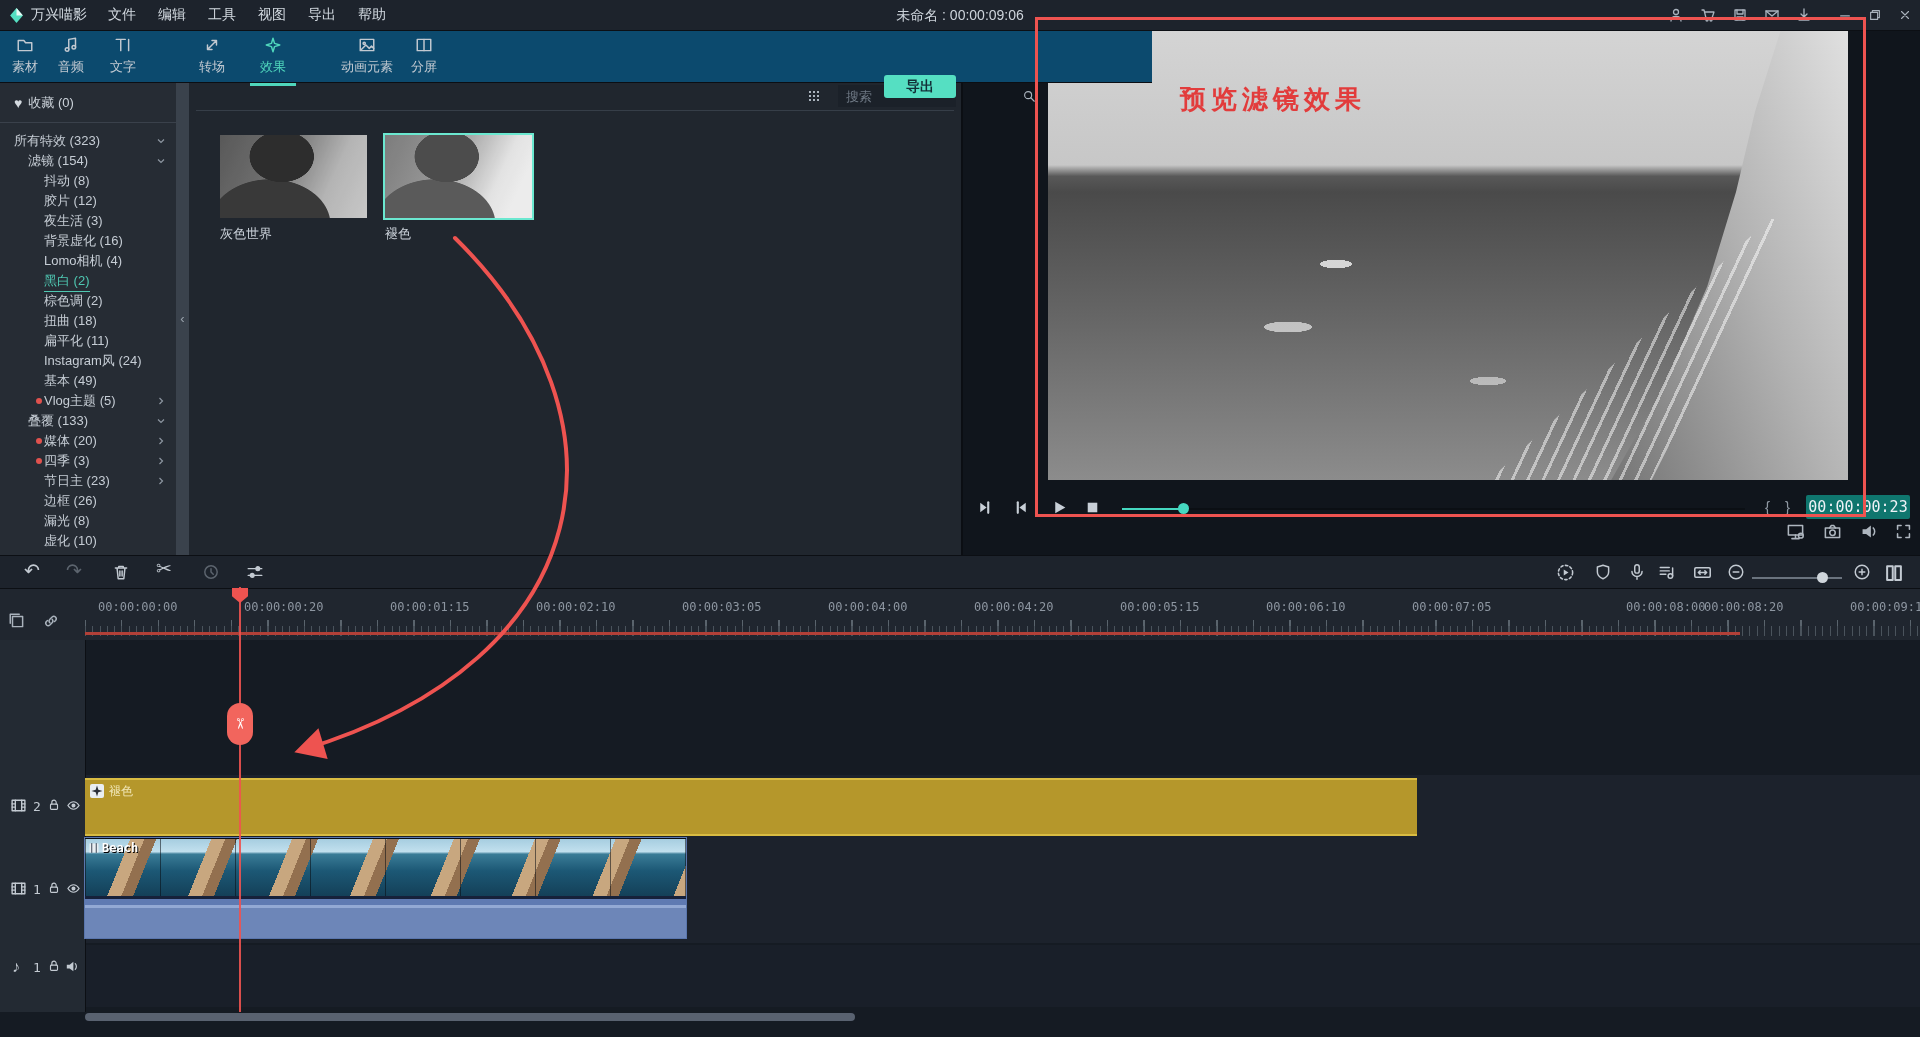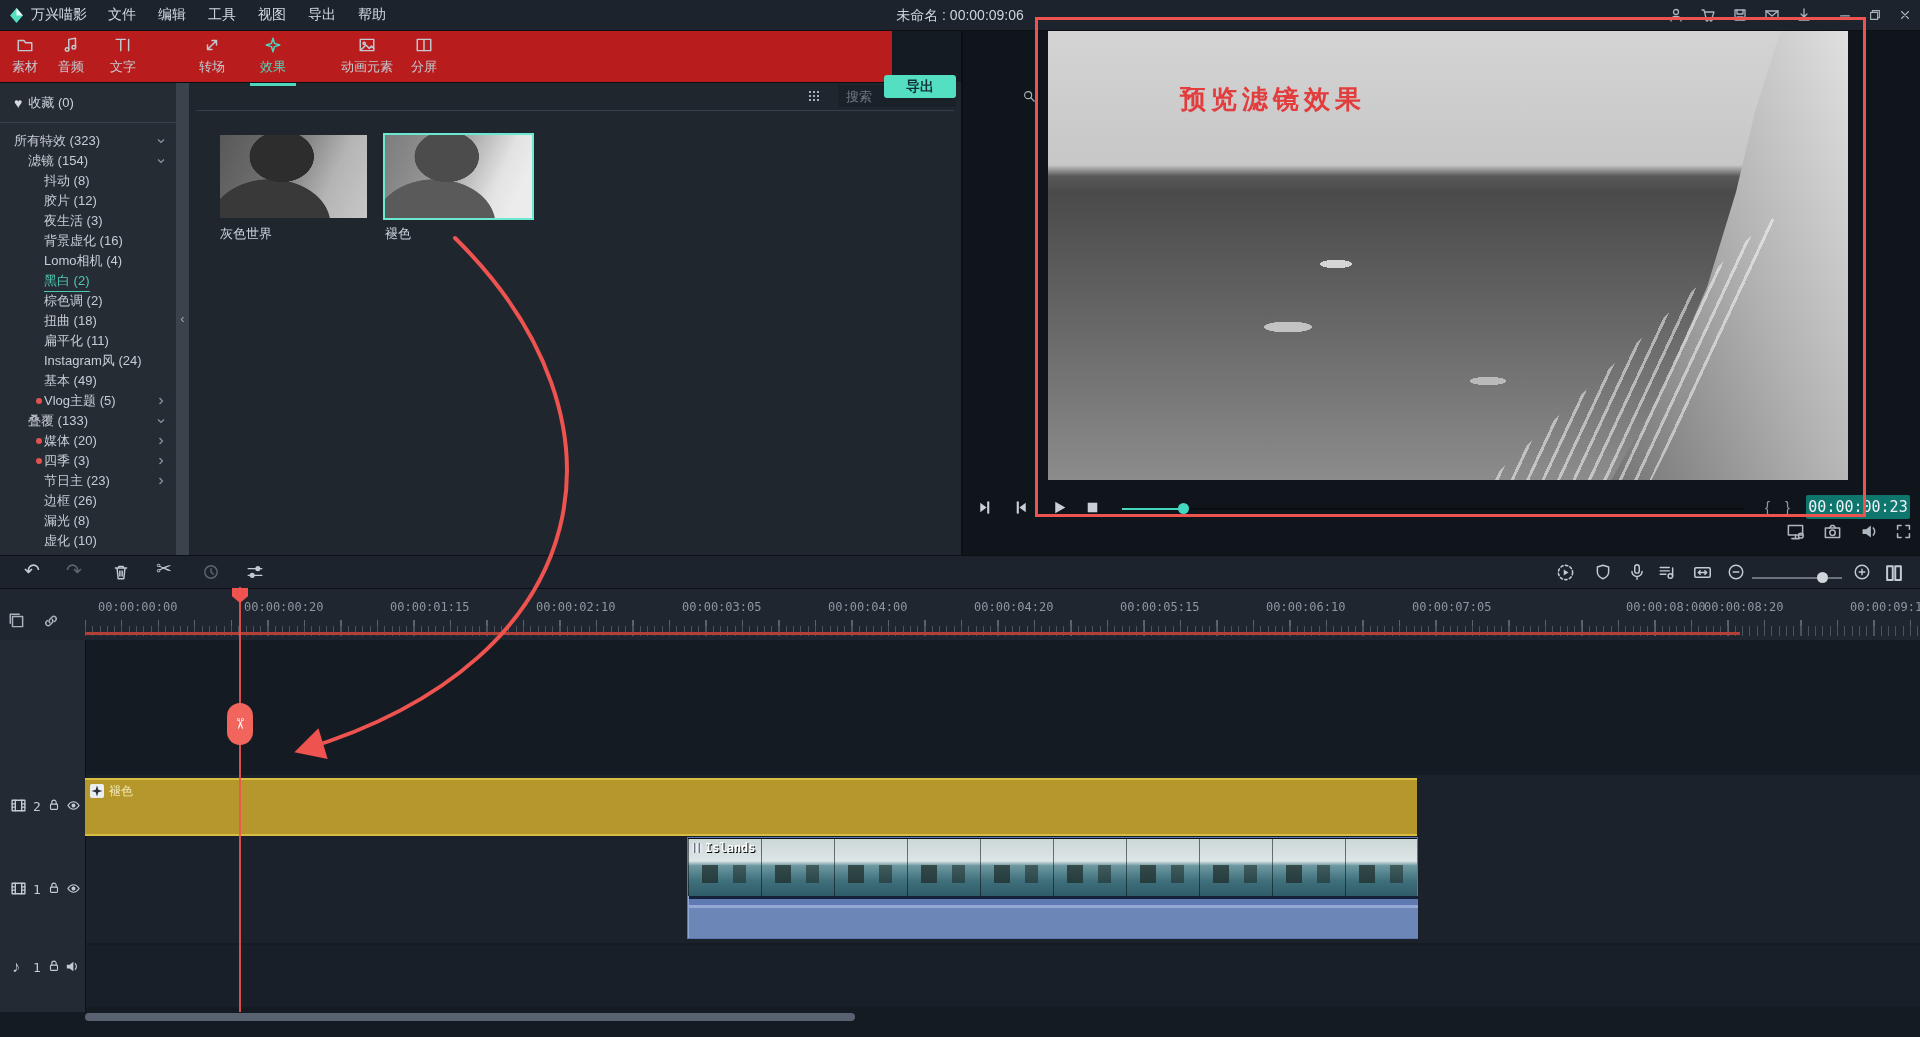--- a/index.html
+++ b/index.html
@@ -15,21 +15,21 @@
   
   .menubar{left:0;top:0;width:1920px;height:30px;background:#1d232c;display:flex;align-items:center;
            border-bottom:1px solid #0c0f14;font-size:14px;color:#d3dae1;z-index:5;}
   .menubar .menu-item{padding:0 11px;cursor:default;}
   .app-name{margin:0 10px 0 6px;font-weight:normal;}
   .proj-title{position:absolute;left:50%;top:0;transform:translateX(-50%);line-height:30px;color:#cdd4db;}
   .mb-right{position:absolute;right:8px;top:0;height:30px;display:flex;align-items:center;gap:16px;}
   .winctl{margin-left:10px;display:flex;gap:16px;}
 
   
-  .tabbar{left:0;top:30px;width:892px;height:52px;background:#b91c1c;border-bottom:1px solid #0b0e13;z-index:4;}
+  .tabbar{left:0;top:30px;width:1152px;height:52px;background:#0c4a6e;border-bottom:1px solid #0b0e13;z-index:4;}
   .tab{position:absolute;top:6px;height:44px;display:flex;flex-direction:column;align-items:center;gap:4px;
        font-size:13px;color:#c2c9d1;cursor:pointer;}
   .tab .ic{color:#c2c9d1;}
   .tab.active{color:#4fd6bc;}
   .tab.active .ic{color:#4fd6bc;}
   .tab.active::after{content:"";position:absolute;bottom:-6px;width:46px;height:3px;background:#4fd6bc;}
   .export-btn{left:884px;top:45px;width:72px;height:23px;background:#55dfc2;border:none;border-radius:3px;
               color:#123038;font-size:14px;font-weight:bold;cursor:pointer;line-height:23px;text-align:center;}
 
   
@@ -635,30 +635,30 @@
 
     <div class="clip-filter">
       <span class="star-box">
         <svg width="14" height="14" viewBox="0 0 14 14">
             <path d="M7 1.5l1.3 4.2L12.5 7 8.3 8.3 7 12.5 5.7 8.3 1.5 7l4.2-1.3z" fill="#2b3038"></path>
           </svg>
         </span>
       <span class="clip-name">褪色</span>
     </div>
 
-    <div class="vclip islands" style="left:688px;width:729px;">
+    <div class="vclip beach" style="left:85px;width:601px;">
       <div class="thumbs"></div>
       <span class="film-chip ic">
         <svg width="12" height="12" viewBox="0 0 16 16">
             <rect x="2" y="2" width="12" height="12" fill="#e9eef2" stroke="none"></rect>
             <path d="M5 2v12M11 2v12" stroke="#394352"></path>
           </svg>
         </span>
-      <span class="clip-name mono">Islands</span>
-      <div class="astrip" style="border-left:1px solid #93a9d4;"></div>
+      <span class="clip-name mono">Beach</span>
+      <div class="astrip"></div>
     </div>
 
     <div class="hscroll"></div>
   </div>
 
   <div class="playhead-line abs"></div>
   <div class="playhead-cap abs"></div>
   <div class="scissor-pill abs">
       <span>✂</span>
     </div>

